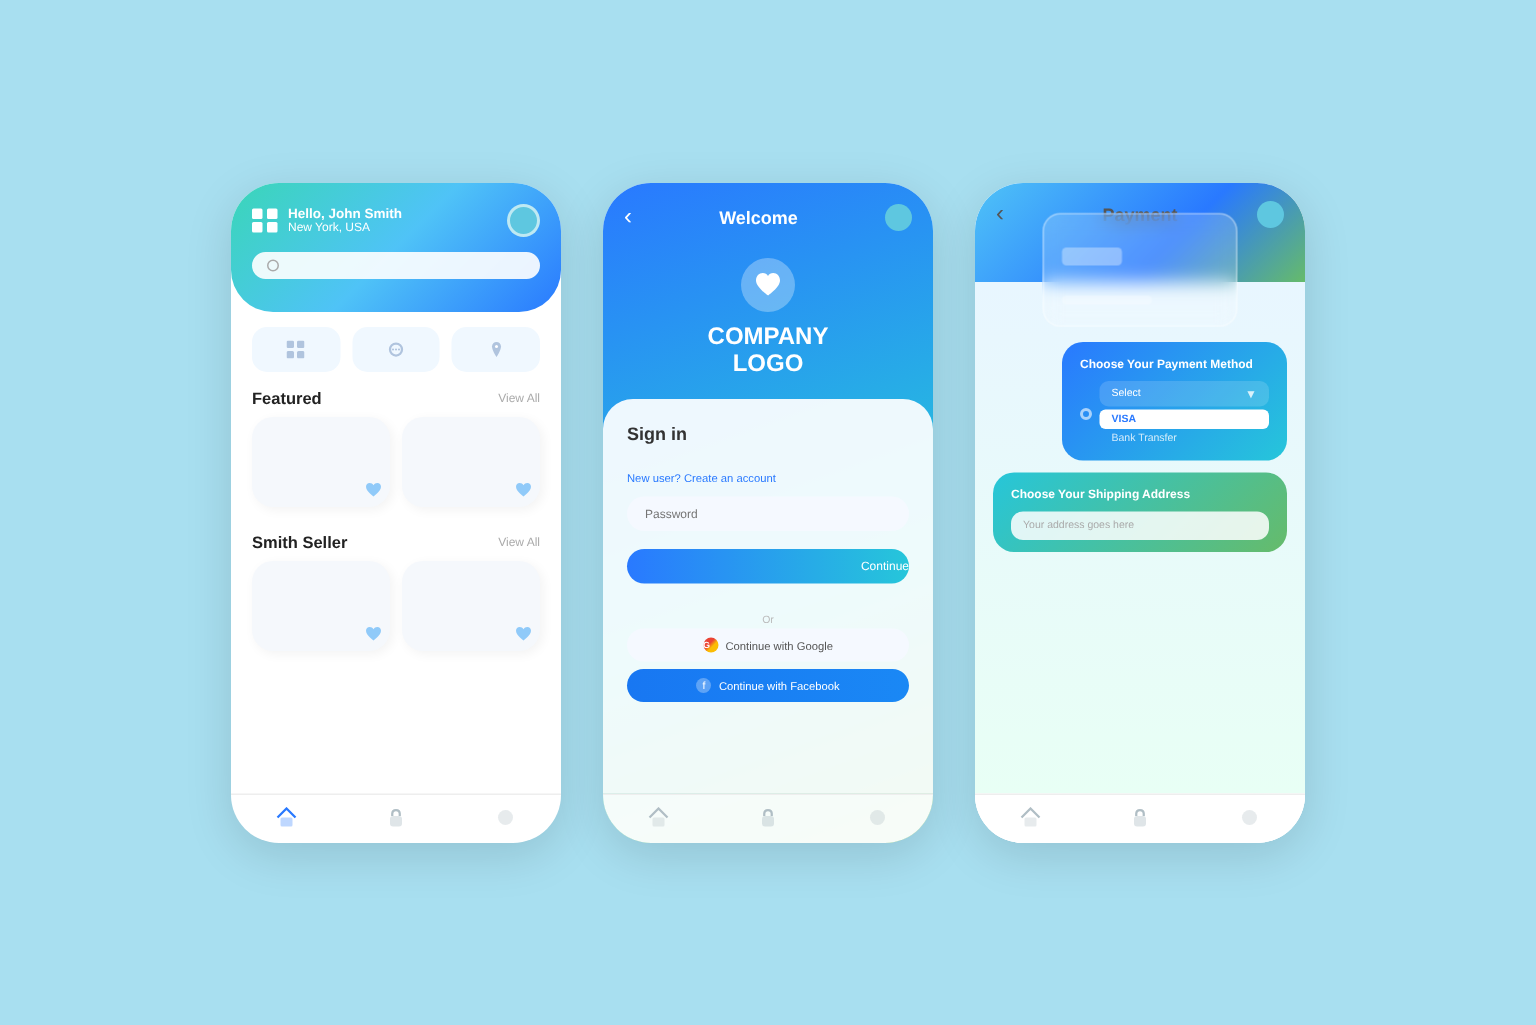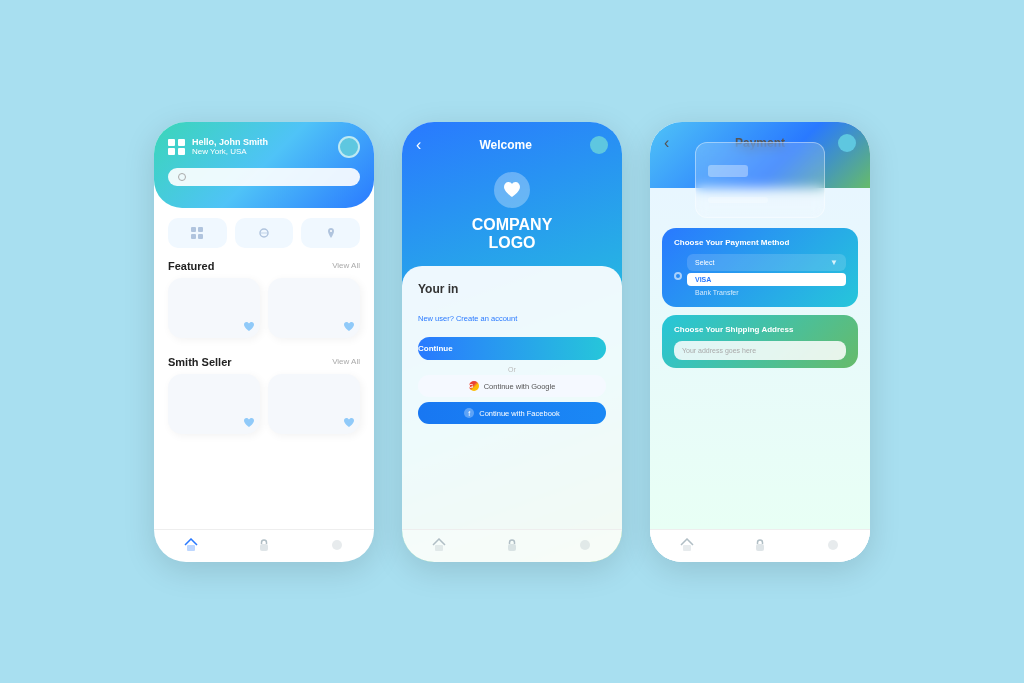--- a/index.html
+++ b/index.html
@@ -184,25 +184,25 @@
       margin-bottom: 6px;
       outline: none;
     }
     .p2-continue-btn {
       background: linear-gradient(90deg, #2979ff, #26c6da);
       color: #fff;
       border: none;
       border-radius: 20px;
       padding: 7px 0;
       font-size: 8px;
-      font-weight: 700;
+      font-weight: 400;
       width: 100%;
-      margin: 6px 0 4px;
+      margin: 6px 0 19px;
       cursor: pointer;
-      text-align: left;
+      text-align: right;
     }
     .p2-or { text-align: center; font-size: 7px; color: #bbb; margin: 2px 0; }
     .p2-social-btn {
       display: flex; align-items: center; justify-content: center;
       background: #f5f9ff;
       border-radius: 20px;
       padding: 6px 0;
       font-size: 7.5px;
       color: #555;
       margin-bottom: 5px;
@@ -281,20 +281,21 @@
       padding: 40px 12px 10px;
       display: flex;
       flex-direction: column;
       gap: 8px;
       background: linear-gradient(180deg, #e8f6ff 0%, #e8fff5 100%);
     }
     .p3-section-card {
       background: linear-gradient(135deg, #2979ff 0%, #26c6da 100%);
       border-radius: 14px;
       padding: 10px 12px 8px;
+      margin-left: 46px;
     }
     .p3-section-title { color: #fff; font-size: 8px; font-weight: 700; margin-bottom: 7px; }
     .p3-dropdown-wrapper { display: flex; align-items: center; gap: 5px; }
     .p3-radio { width: 8px; height: 8px; border-radius: 50%; border: 2px solid rgba(255,255,255,0.6); flex-shrink: 0; }
     .p3-dropdown {
       flex: 1;
     }
     .p3-select {
       background: rgba(255,255,255,0.15);
       border-radius: 6px;
@@ -470,25 +471,26 @@
             <path d="M10 17s-8-5.5-8-10C2 4 4 2 6.5 2 8 2 9.5 2.8 10 4c.5-1.2 2-2 3.5-2C16 2 18 4 18 7c0 4.5-8 10-8 10z" fill="white"></path>
           </svg>
       </div>
       <div class="p2-company">
         <div>COMPANY</div>
         <div>LOGO</div>
       </div>
     </div>
 
     <div class="p2-form-card">
-      <div class="p2-signin-title">Your in</div>
+      <div class="p2-signin-title">Sign in</div>
       <div class="p2-new-user">
         <span>New user?</span>
         <span style="color:#2979ff;cursor:pointer;">Create an account</span>
       </div>
+      <input class="p2-input" type="password" placeholder="Password" style="">
       <div class="p2-continue-btn">Continue</div>
       <div class="p2-or">Or</div>
       <div class="p2-social-btn">
         <div class="g-icon" style="background:linear-gradient(135deg,#ea4335 40%,#fbbc04 60%);">
           <span style="font-size:6px;color:#fff;font-weight:700;">G</span>
         </div>
         <span>Continue with Google</span>
       </div>
       <div class="fb-btn">
         <div class="fb-icon">f</div>

